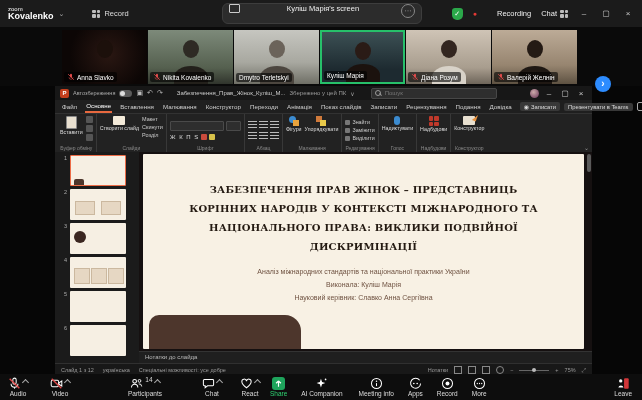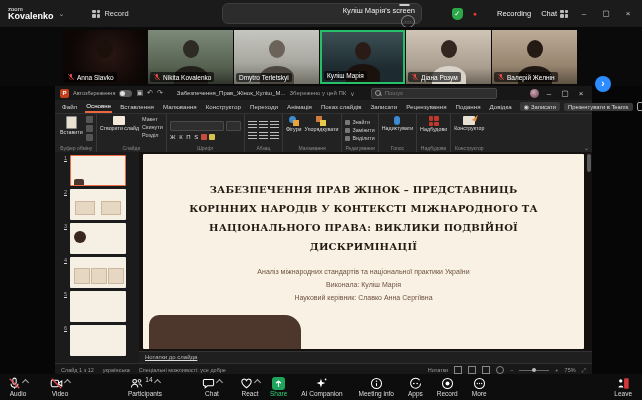--- a/index.html
+++ b/index.html
@@ -6,21 +6,21 @@
   .app{position:relative;width:642px;height:400px;background:#060606;overflow:hidden;color:#fff;}
   
   .zbar{position:absolute;left:0;top:0;width:642px;height:27px;background:#1b1b1b;display:flex;align-items:center;}
   .brand{display:flex;flex-direction:column;line-height:1;margin-left:8px;}
   .brand .b1{font-size:6px;color:#fff;}
   .brand .b2{font-size:9px;font-weight:bold;color:#fff;}
   .chev{font-size:7px;color:#aaa;margin-left:5px;}
   .ztab{display:flex;align-items:center;gap:4px;margin-left:28px;font-size:7.5px;color:#ddd;}
   .grid-ic{width:8px;height:8px;display:grid;grid-template-columns:1fr 1fr;gap:1px;}
   .grid-ic i{background:#bbb;border-radius:1px;}
-  .sharetab{position:absolute;left:222px;top:3px;height:21px;width:200px;background:#2c2c2c;border:1px solid #3d3d3d;border-radius:6px;display:flex;align-items:flex-end;padding:0 6px;box-sizing:border-box;flex-direction:column;}
+  .sharetab{position:absolute;left:222px;top:3px;height:21px;width:200px;background:#2c2c2c;border:1px solid #3d3d3d;border-radius:6px;display:flex;align-items:flex-start;padding:0 6px;box-sizing:border-box;}
   .scr-ic{width:9px;height:7px;border:1px solid #ccc;border-radius:1px;margin-right:5px;}
   .sharetab .txt{font-size:7.5px;color:#eee;flex:1;text-align:center;}
   .ellip{width:12px;height:12px;border:1px solid #888;border-radius:50%;color:#bbb;font-size:7px;line-height:11px;text-align:center;}
   .zright{position:absolute;right:8px;top:0;height:27px;display:flex;align-items:center;gap:10px;}
   .shield{width:11px;height:12px;background:#2ba84a;border-radius:3px 3px 5px 5px;color:#fff;font-size:7px;line-height:12px;text-align:center;}
   .rec{display:flex;align-items:center;gap:20px;font-size:7.5px;color:#eee;}
   .rec .dot{color:#e53935;font-size:7px;}
   .view{display:flex;align-items:center;gap:3px;font-size:7.5px;color:#eee;}
   .wc{font-size:8px;color:#ccc;width:12px;text-align:center;}
   
@@ -85,21 +85,21 @@
   .ic-arr .b{position:absolute;right:0;bottom:0;width:6px;height:6px;background:#e8c94a;}
   .edrow{display:flex;align-items:center;gap:2px;font-size:5.3px;color:#ccc;}
   .ed-ic{width:5px;height:5px;background:#777;border-radius:1px;}
   .ic-mic{width:6px;height:9px;background:#3b8bd0;border-radius:3px;}
   .ic-addin{width:10px;height:10px;display:grid;grid-template-columns:1fr 1fr;gap:1px;}
   .ic-addin i{background:#c0392b;border-radius:1px;}
   .ic-designer{width:12px;height:9px;background:#e8e0d0;border-radius:1px;position:relative;}
   .ic-designer:after{content:"";position:absolute;right:-2px;top:-2px;width:0;height:0;border-left:4px solid transparent;border-bottom:7px solid #e8913d;transform:rotate(20deg);}
   .collapse{position:absolute;right:3px;bottom:1px;font-size:6px;color:#999;}
   
-  .pbody{display:flex;height:211px;text-decoration:underline;}
+  .pbody{display:flex;height:211px;}
   .thumbs{width:84px;background:#1b1b1b;padding-top:3px;box-sizing:border-box;overflow:hidden;}
   .throw{display:flex;gap:3px;margin:0 0 3px 4px;}
   .thnum{width:8px;font-size:5.5px;color:#aaa;text-align:right;}
   .th{width:56px;height:31px;background:#f6efe3;border-radius:1px;position:relative;overflow:hidden;box-sizing:border-box;}
   .th.sel{border:1.5px solid #ed6c47;}
   .th .tl{height:1px;background:#b5a191;margin:2px 8px 0;}
   .th .hd{height:2px;background:#4a362a;margin:3px 4px 2px;width:60%;}
   .th .box{position:absolute;background:#e6d7c3;border:1px solid #cbb89f;}
   .th .circ{position:absolute;left:4px;top:8px;width:12px;height:12px;border-radius:50%;background:#3a2620;}
   .th .brsq{position:absolute;left:3px;bottom:0;width:10px;height:6px;background:#4d362c;border-radius:2px 2px 0 0;}

